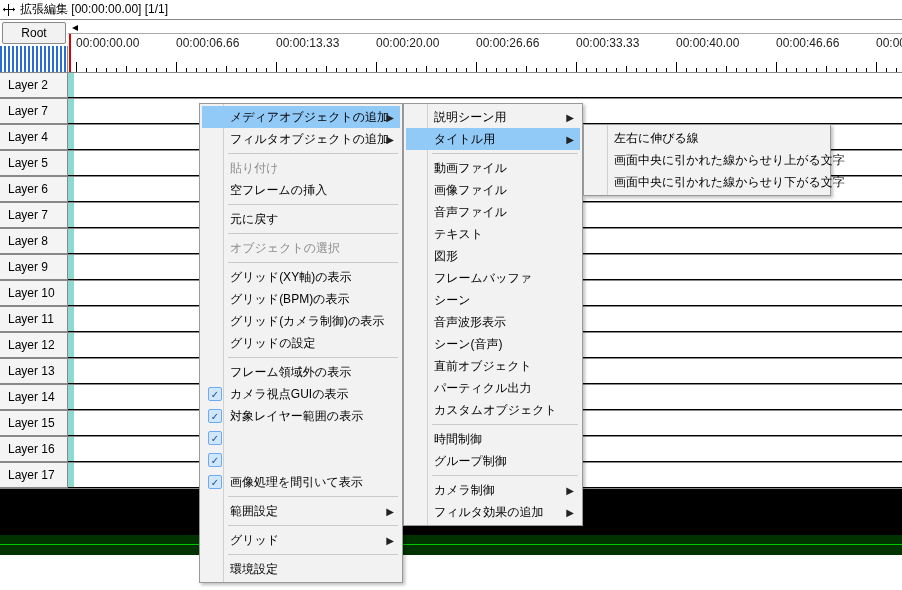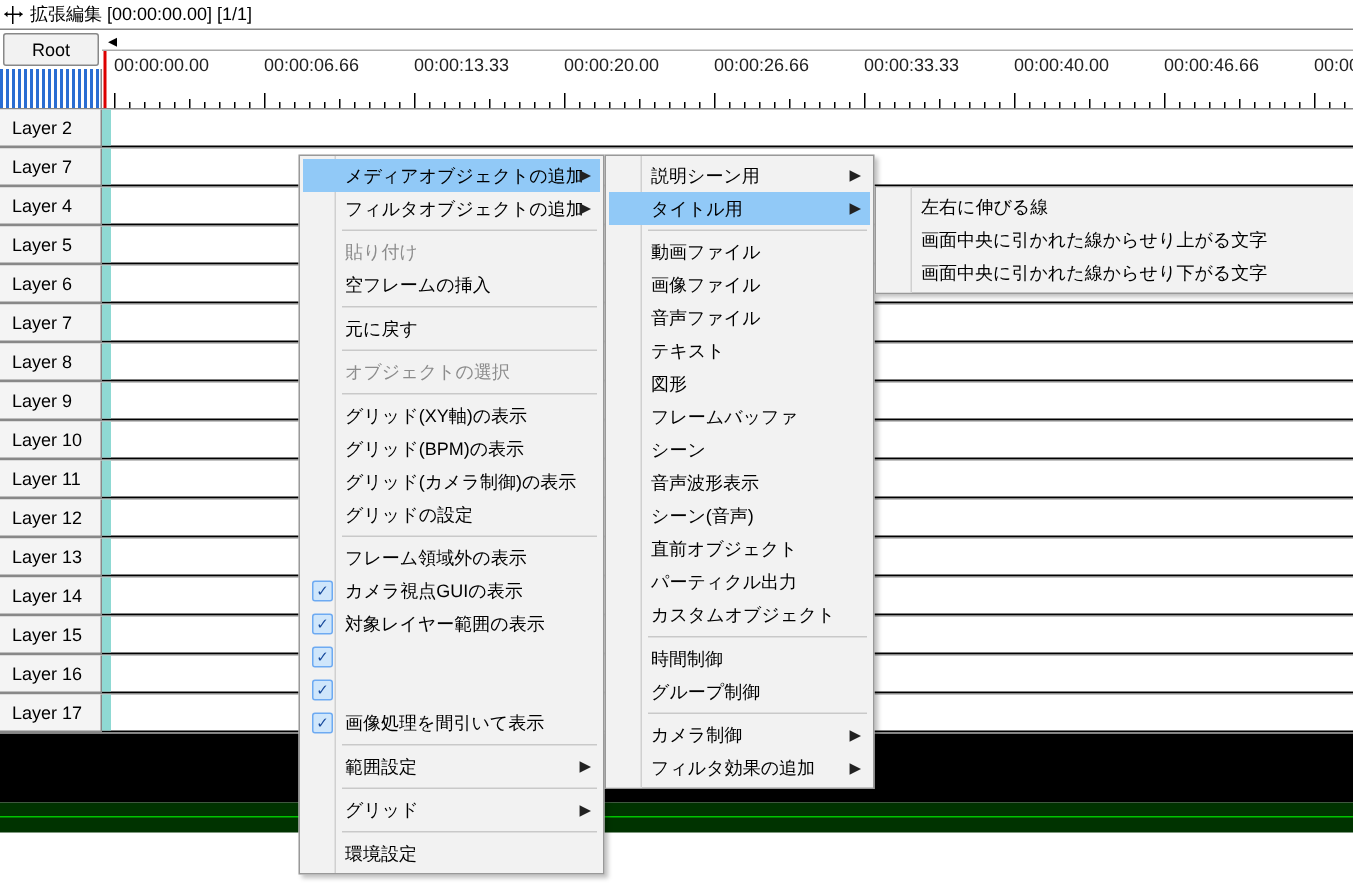--- a/index.html
+++ b/index.html
@@ -38,21 +38,21 @@
   .menu{position:absolute;background:#f2f2f2;border:1px solid #999;box-shadow:2px 2px 3px rgba(0,0,0,.25);padding:2px;}
   .menu .item{height:22px;display:flex;align-items:center;position:relative;padding-left:28px;padding-right:24px;white-space:nowrap;cursor:default;}
   .menu .item.disabled{color:#8c8c8c;}
   .menu .item.highlight{background:#91c9f7;}
   .menu .gutter{position:absolute;left:0;top:0;bottom:0;width:24px;border-right:1px solid #d0d0d0;background:#f2f2f2;}
   .menu .check{position:absolute;left:6px;color:#184a9c;background:#cfe6fb;border:1px solid #6daaf2;border-radius:2px;width:14px;height:14px;display:flex;align-items:center;justify-content:center;font-size:10px;}
   .menu .arrow{position:absolute;right:6px;font-size:10px;color:#222;}
   .menu .sep{height:1px;background:#c9c9c9;margin:3px 2px 3px 26px;}
   .menu1{left:199px;top:103px;width:204px;}
   .menu2{left:403px;top:103px;width:180px;}
-  .menu3{left:583px;top:124px;width:320px;}
+  .menu3{left:583px;top:124px;width:248px;}
 </style>
 </head>
 <body>
 
 <div class="title-bar">
   <span class="title-icon">
     <svg width="14" height="14" viewBox="0 0 14 14">
         <rect x="1" y="6" width="12" height="1" fill="#000"></rect>
         <rect x="6" y="1" width="1" height="12" fill="#000"></rect>
         <polygon points="1,6.5 3,4.5 3,8.5" fill="#000"></polygon>

